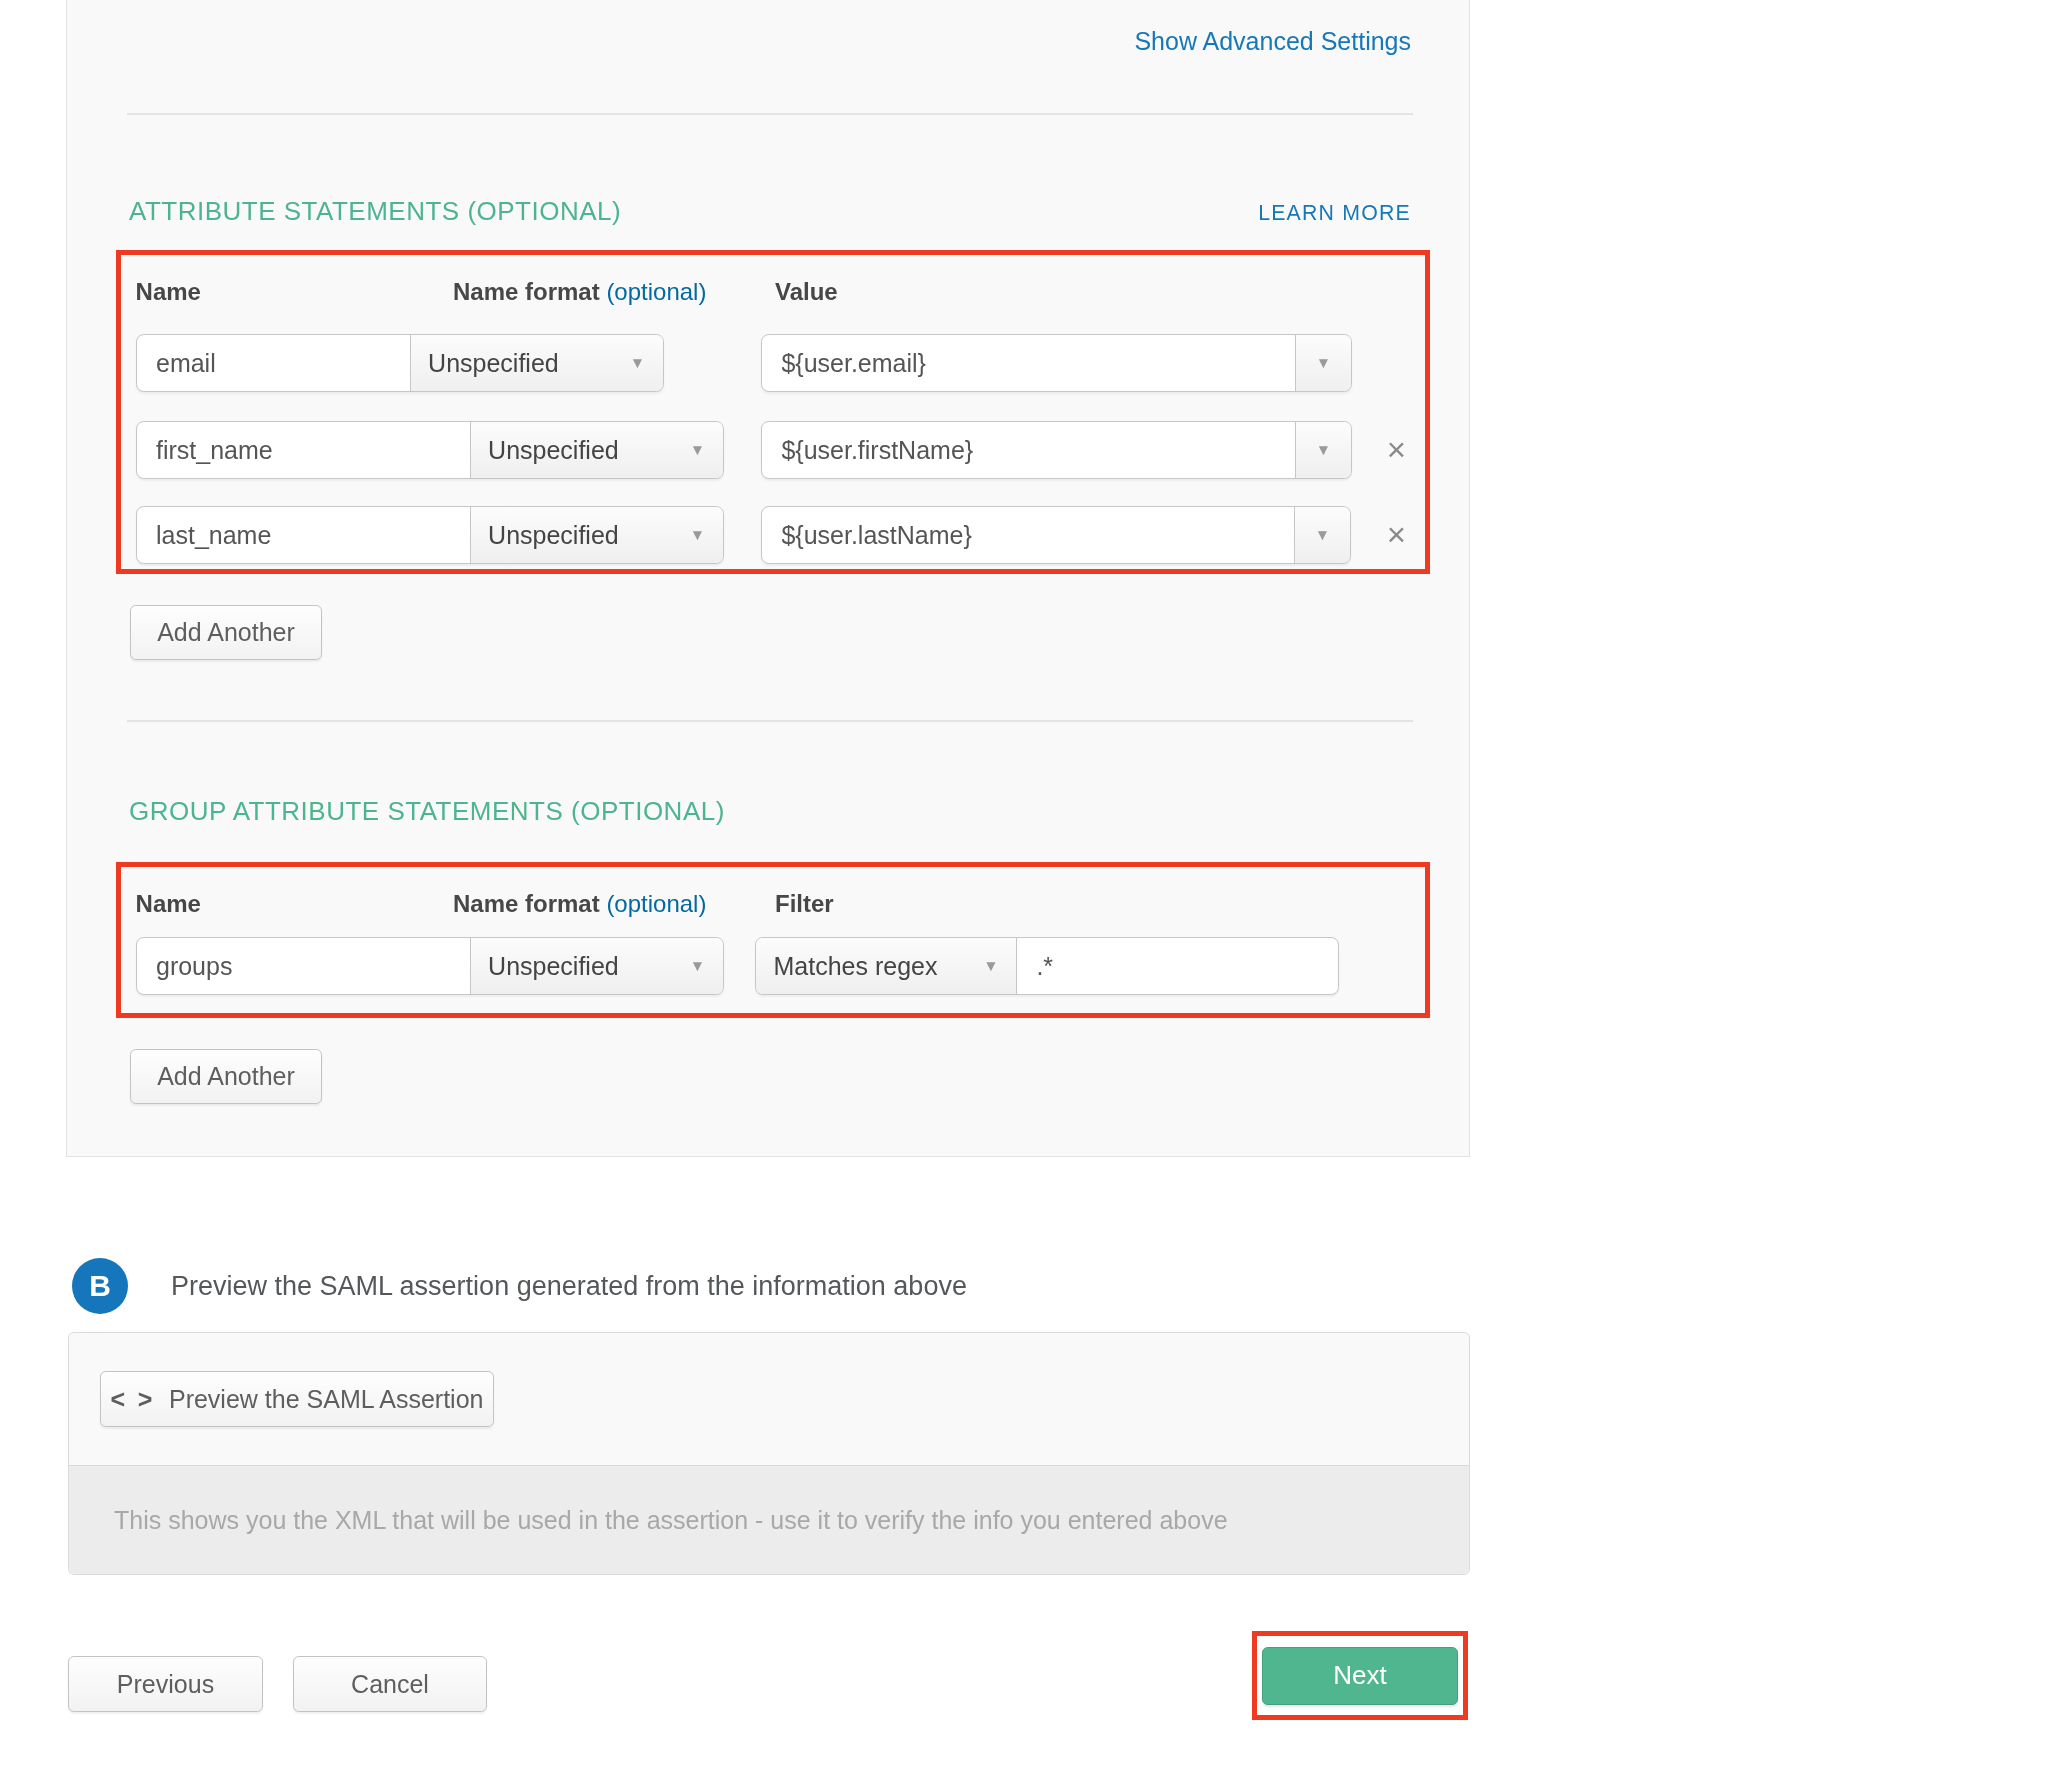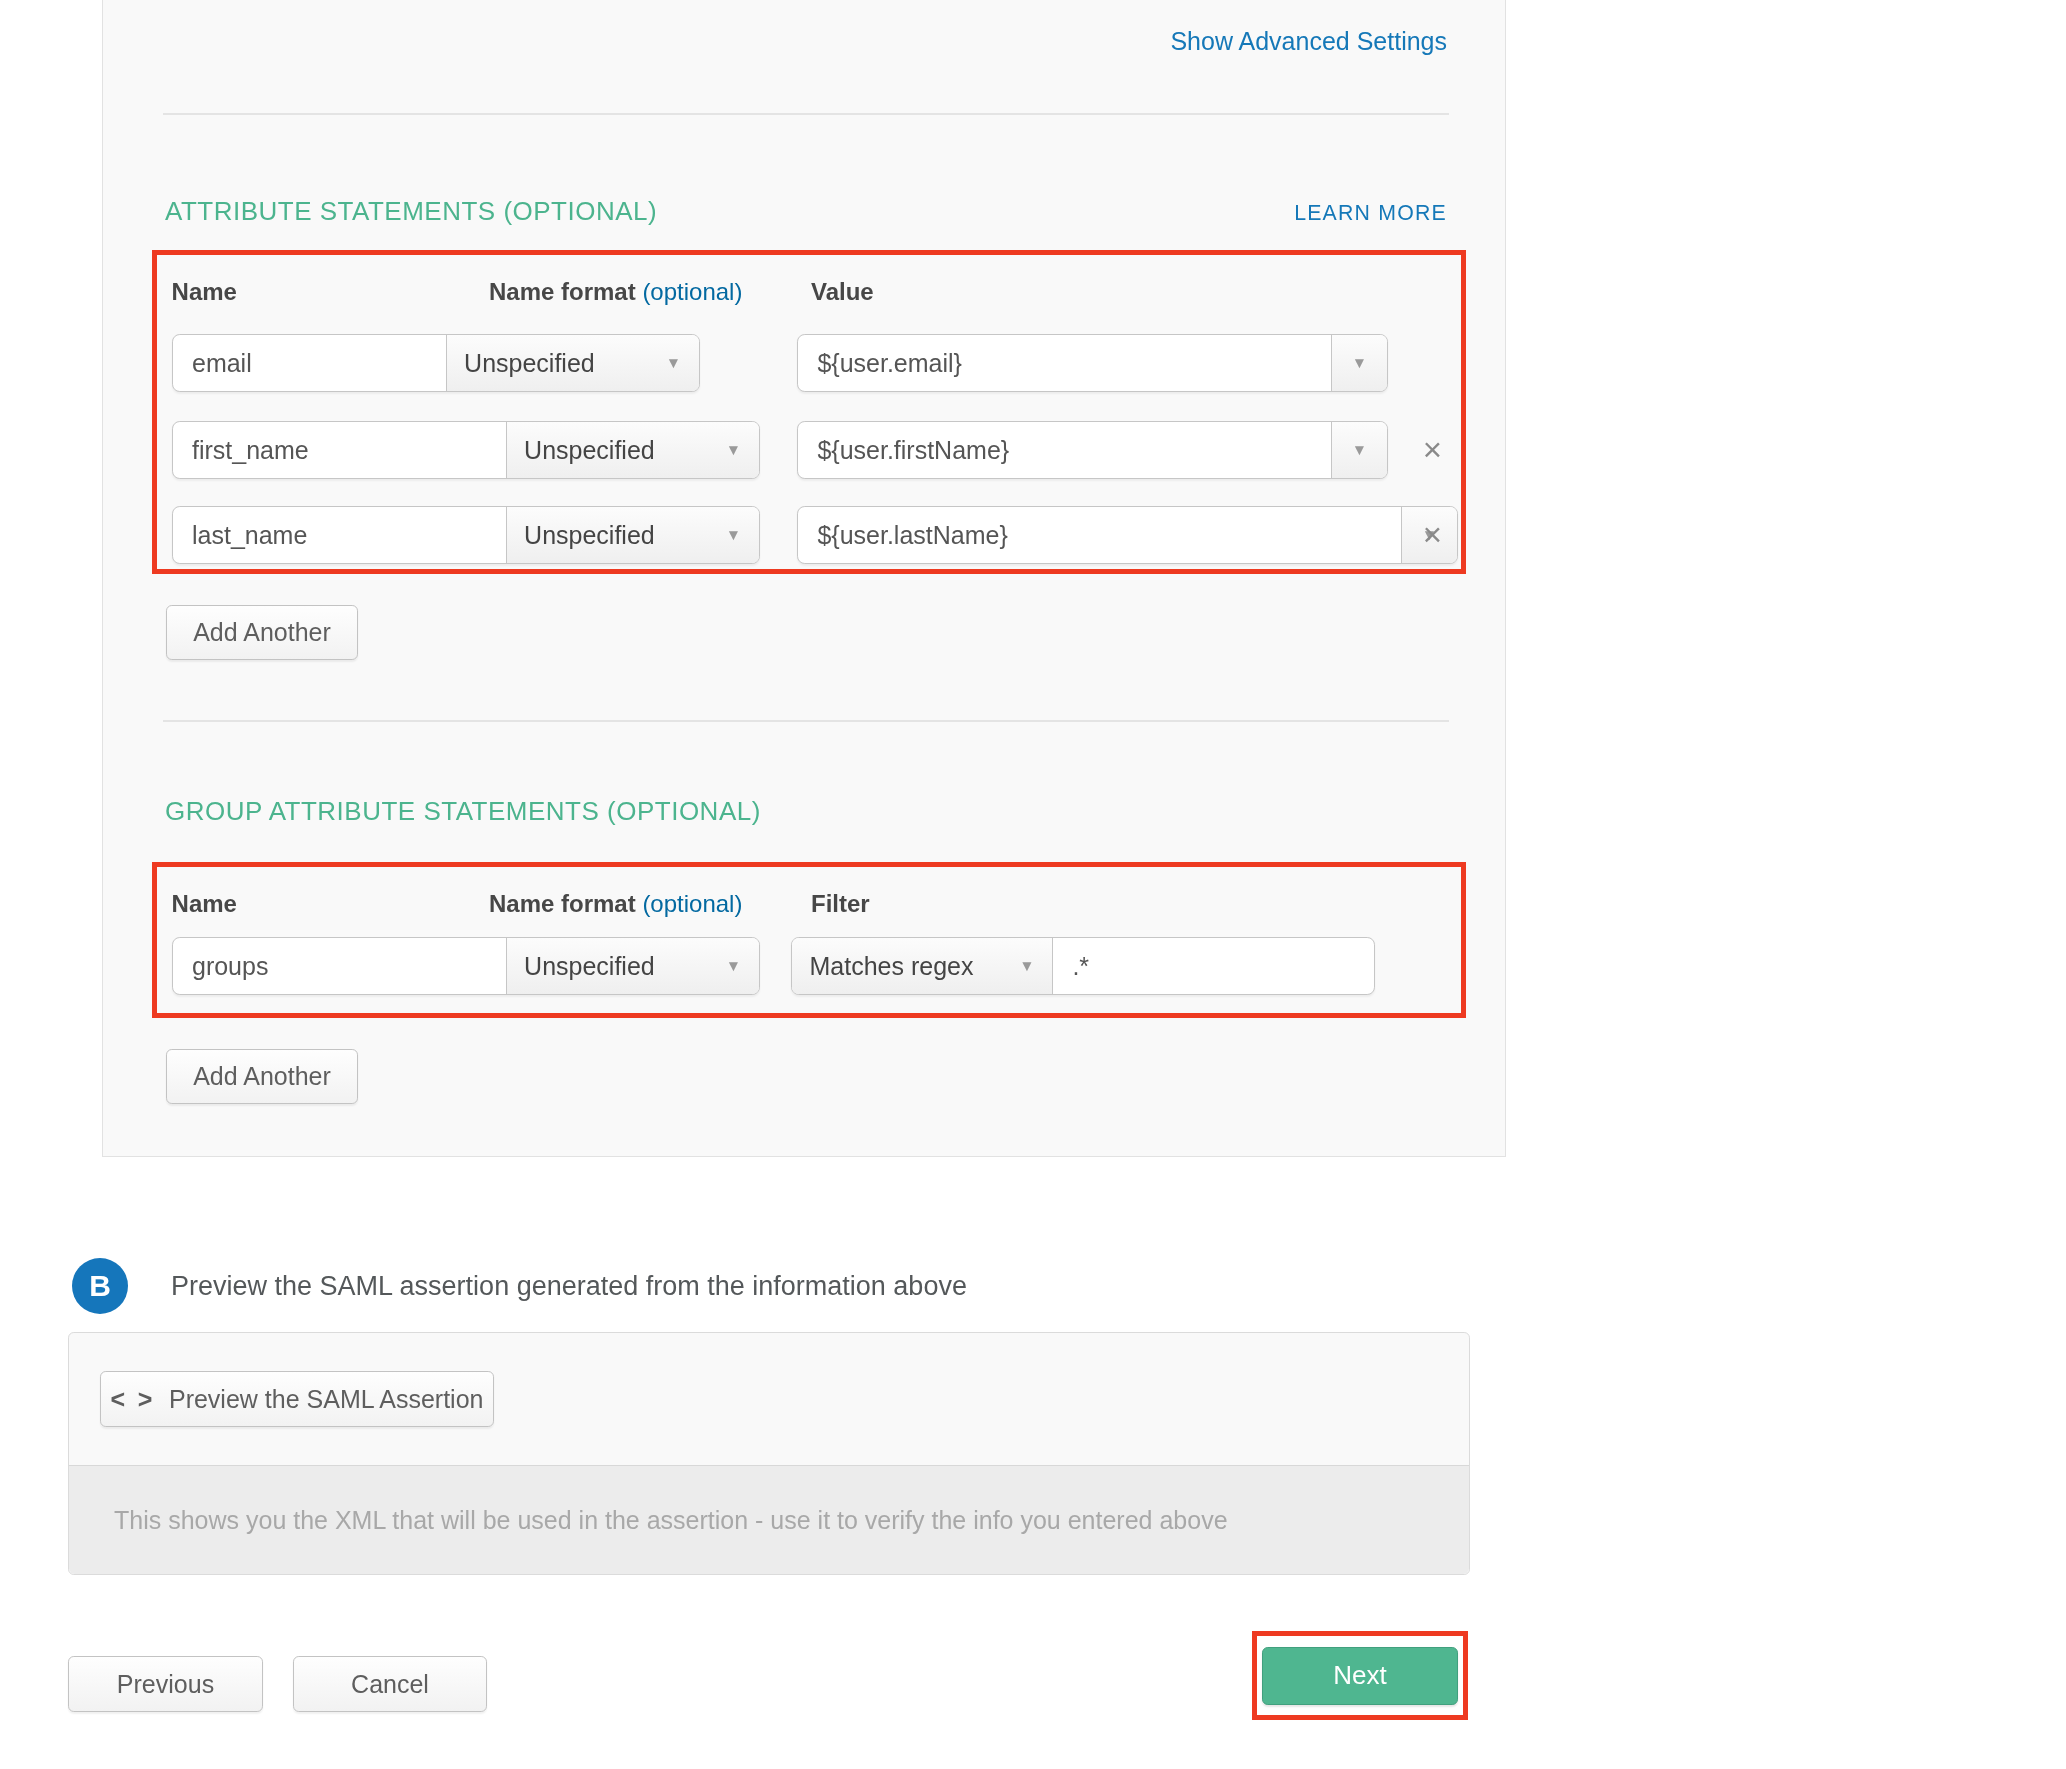--- a/index.html
+++ b/index.html
@@ -12,21 +12,21 @@
   }
   *{box-sizing:border-box;}
   html,body{margin:0;padding:0;background:#ffffff;}
   body{font-family:"Liberation Sans","DejaVu Sans",sans-serif;color:#555;}
   #page{position:relative;width:2067px;height:1770px;background:#fff;overflow:hidden;}
 
   
   .panel-a{
     position:absolute;left:66px;top:0;width:1404px;height:1157px;
     background:var(--panel-bg);
-    border:1px solid #e2e2e2;border-top:none;margin-left:36px;
+    border:1px solid #e2e2e2;border-top:none;
   }
   .adv-link{
     position:absolute;top:27px;right:58px;
     font-size:25px;color:var(--blue);cursor:pointer;text-decoration:none;
   }
   .divider{position:absolute;left:60px;width:1286px;height:1.9px;background:#e4e4e4;}
   .divider.d1{top:113px;}
   .divider.d2{top:720px;}
 
   .section-head{position:absolute;left:62px;right:58px;display:flex;justify-content:space-between;align-items:baseline;}
@@ -176,21 +176,21 @@
       </div>
       <div class="remove-x" style="left:1254px;top:166px;">×</div>
 
       <div class="joined" style="left:14.6px;top:251px;width:588px;">
         <input class="jf-input name-w" value="last_name" style="">
         <div class="jf-select fmt-w">
           <span>Unspecified</span>
           <span class="caret">▼</span>
         </div>
       </div>
-      <div class="joined" style="left:640px;top:251px;width:661px;">
+      <div class="joined" style="left:640px;top:251px;width:590px;">
         <input class="jf-input" value="${user.lastName}" style="">
         <div class="jf-caretbtn">
           <span class="caret">▼</span>
         </div>
       </div>
       <div class="remove-x" style="left:1254px;top:251px;">×</div>
     </div>
 
     <button class="btn add1">Add Another</button>
 

